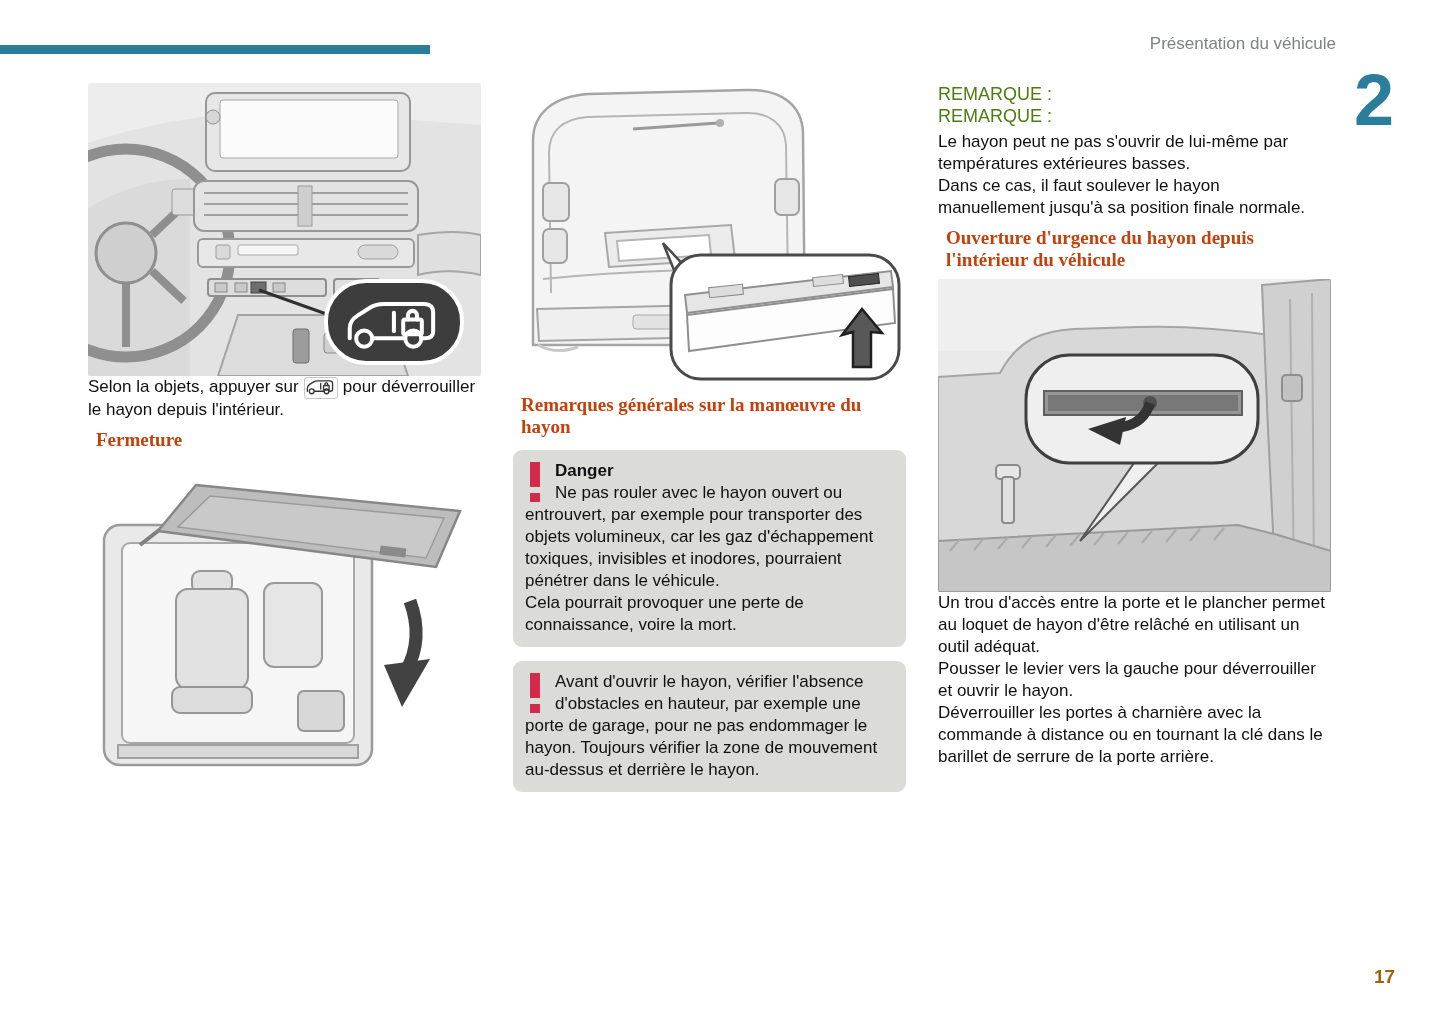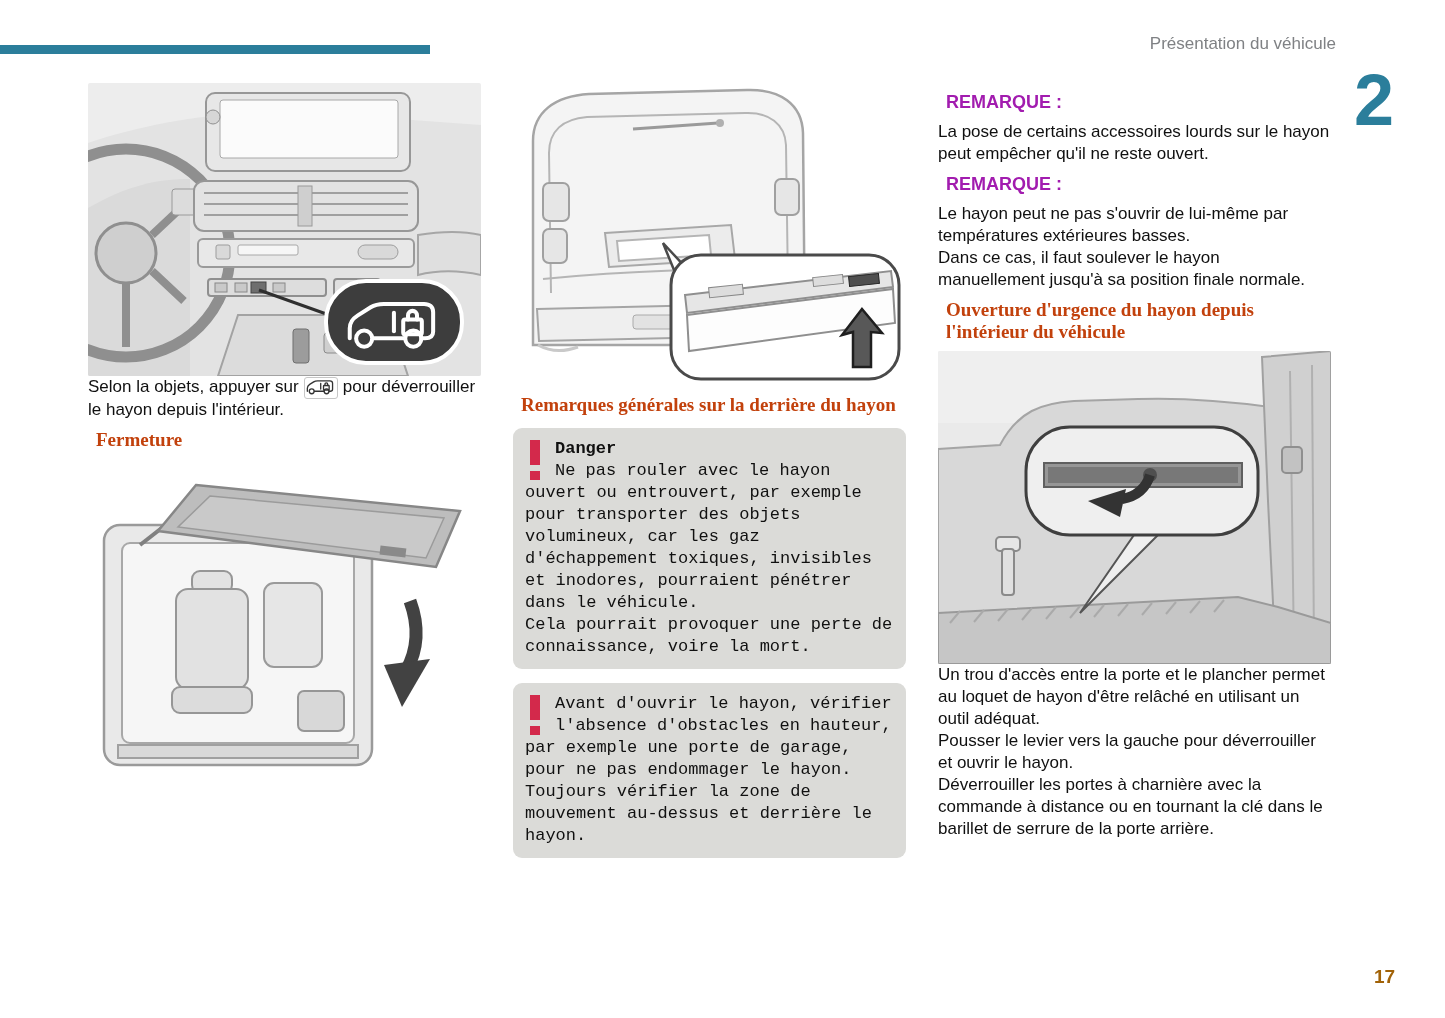--- a/index.html
+++ b/index.html
@@ -22,30 +22,30 @@
   .fig3{height:313px;margin-top:5px;}
   .fig4{height:313px;margin-top:7px;}
 
   p.body{margin:0;font-size:17px;line-height:22px;white-space:pre-line;}
   .mt1{margin-top:13px;}
   h3.sec{margin:8px;font-size:19px;line-height:22px;font-weight:bold;color:#c2410c;font-family:Liberation Serif, serif;}
   .h-ferm{margin-top:14px;}
   .h-rem{margin-top:10px;}
   .h-ouv{margin-top:11px;}
   .h-portes{margin-top:12px;}
-  h4.note-t{margin:8px;font-size:18px;line-height:22px;font-weight:bold;color:#a21caf;}
+  h4.note-t{margin:0;font-size:18px;line-height:22px;font-weight:normal;color:#4d7c0f;}
   .note-t2{margin-top:12px;}
   p.note-p{margin:4px 0 0 0;font-size:17px;line-height:22px;white-space:pre-line;}
   .p-key{margin-top:10px;}
   .p-close{margin-top:7px;}
   .p-access{margin-top:7px;}
   .p-hinged{margin-top:6px;}
 
   .alert{background:#dbdbd8;border-radius:9px;padding:10px 12px 11px 12px;
-         font-size:17px;line-height:22px;font-family:Liberation Mono, monospace;}
+         font-size:17px;line-height:22px;}
   .alert.danger{margin-top:12px;}
   .alert.attention{margin-top:14px;}
   .excl{float:left;width:17px;height:40px;margin:2px 11px 0 2px;}
   .alert-title{font-weight:bold;}
   .alert-text{white-space:pre-line;}
 
   .inline-icon{display:inline-block;width:32px;height:20px;border:1px solid #c6c6c6;
                border-radius:3px;vertical-align:-4px;margin:0 5px;background:#fff;line-height:0;}
 </style>
 </head>
@@ -173,21 +173,21 @@
         <rect x="196" y="203" width="34" height="10" fill="#dddddd" stroke="#888888" transform="rotate(-6 213 208)"></rect>
         <rect x="300" y="193" width="30" height="9" fill="#dddddd" stroke="#888888" transform="rotate(-6 315 197)"></rect>
         <rect x="336" y="192" width="30" height="10" fill="#4f4f4f" stroke="#222222" transform="rotate(-6 351 197)"></rect>
         <g>
           <polygon points="349,226 369,250 358,249 358,284 340,284 340,249 329,252" fill="#585858" stroke="#1f1f1f" stroke-width="2.5"></polygon>
         </g>
       </svg>
     </div>
 
 
-    <h3 class="sec h-rem">Remarques générales sur la derrière du hayon</h3>
+    <h3 class="sec h-rem">Remarques générales sur la manœuvre du hayon</h3>
 
     <div class="alert danger">
       <span class="excl">
         <svg viewBox="0 0 17 40" width="17" height="40">
             <rect x="3" y="0" width="10" height="25" fill="#d3294b"></rect>
             <rect x="3" y="31" width="10" height="9" fill="#d3294b"></rect>
           </svg>
       </span>
       <div class="alert-title">Danger</div>
       <div class="alert-text">Ne pas rouler avec le hayon ouvert ou entrouvert, par exemple pour transporter des objets volumineux, car les gaz d'échappement toxiques, invisibles et inodores, pourraient pénétrer dans le véhicule.
@@ -201,21 +201,20 @@
             <rect x="3" y="31" width="10" height="9" fill="#d3294b"></rect>
           </svg>
       </span>
       <div class="alert-text">Avant d'ouvrir le hayon, vérifier l'absence d'obstacles en hauteur, par exemple une porte de garage, pour ne pas endommager le hayon. Toujours vérifier la zone de mouvement au-dessus et derrière le hayon.</div>
     </div>
   </div>
 
   <div class="col col3">
 
     <h4 class="note-t">REMARQUE :</h4>
-    <p class="note-p">La pose de certains accessoires lourds sur le hayon peut empêcher qu'il ne reste ouvert.</p>
 
     <h4 class="note-t note-t2">REMARQUE :</h4>
     <p class="note-p">Le hayon peut ne pas s'ouvrir de lui-même par températures extérieures basses.
 Dans ce cas, il faut soulever le hayon manuellement jusqu'à sa position finale normale.</p>
 
     <h3 class="sec h-ouv">Ouverture d'urgence du hayon depuis l'intérieur du véhicule</h3>
 
     <div class="figure fig4">
       <svg viewBox="0 0 393 313" width="393" height="313">
         <rect width="393" height="313" fill="#eaeaea"></rect>

